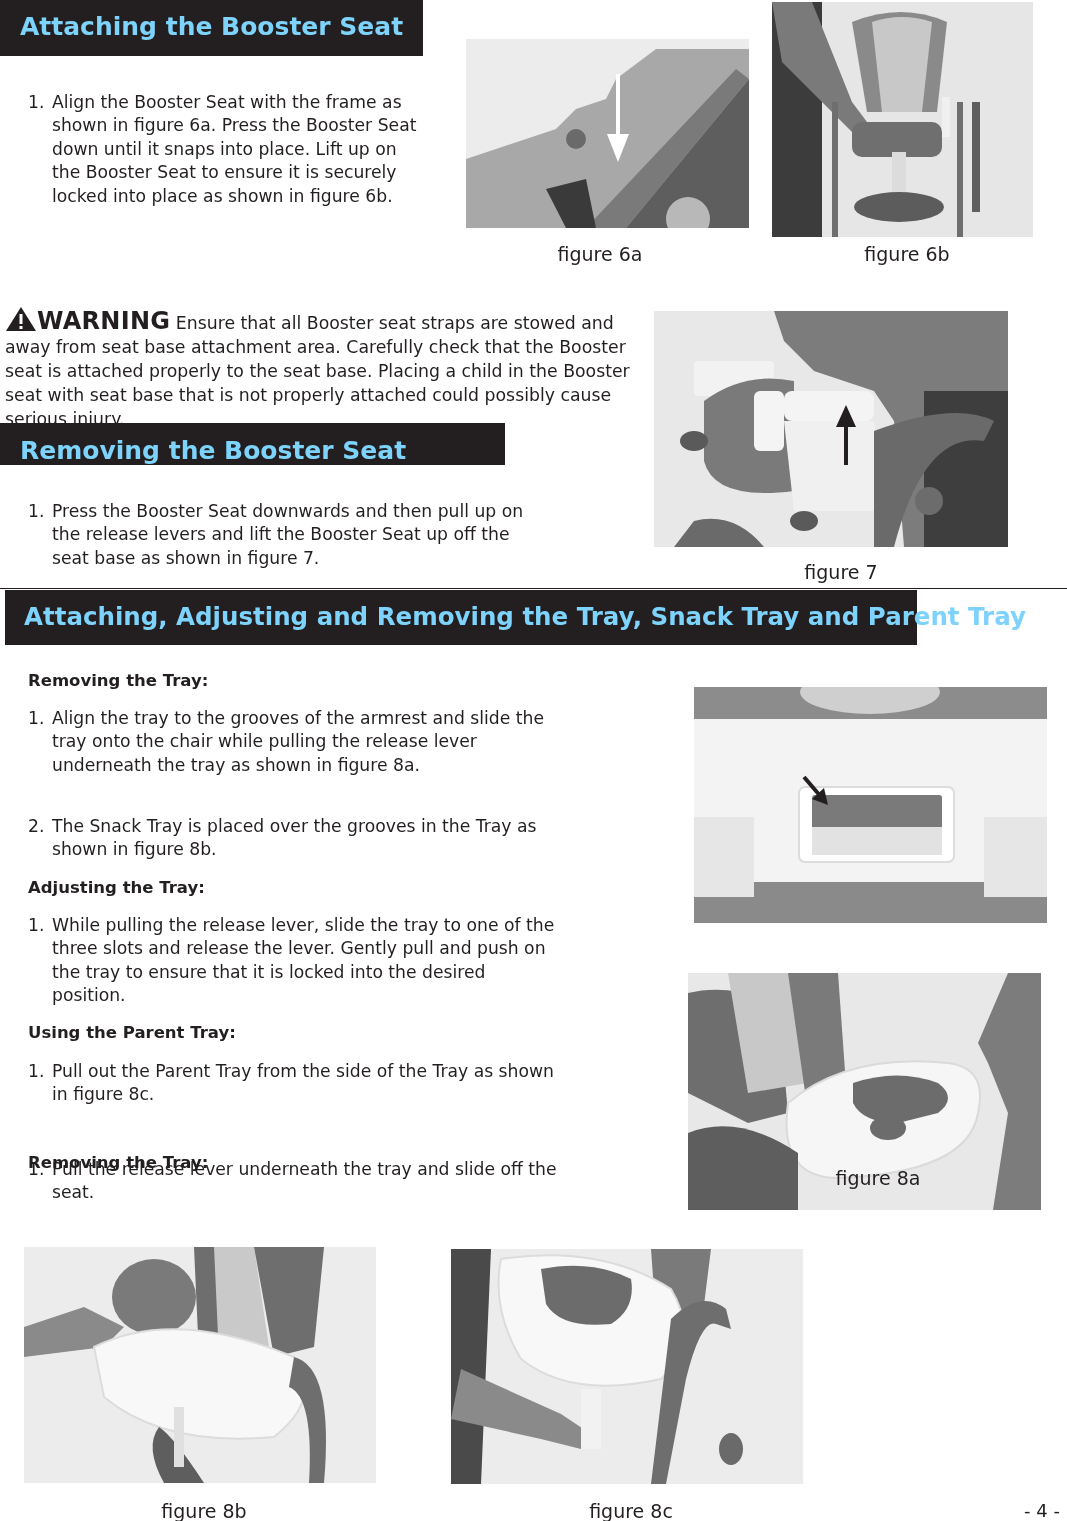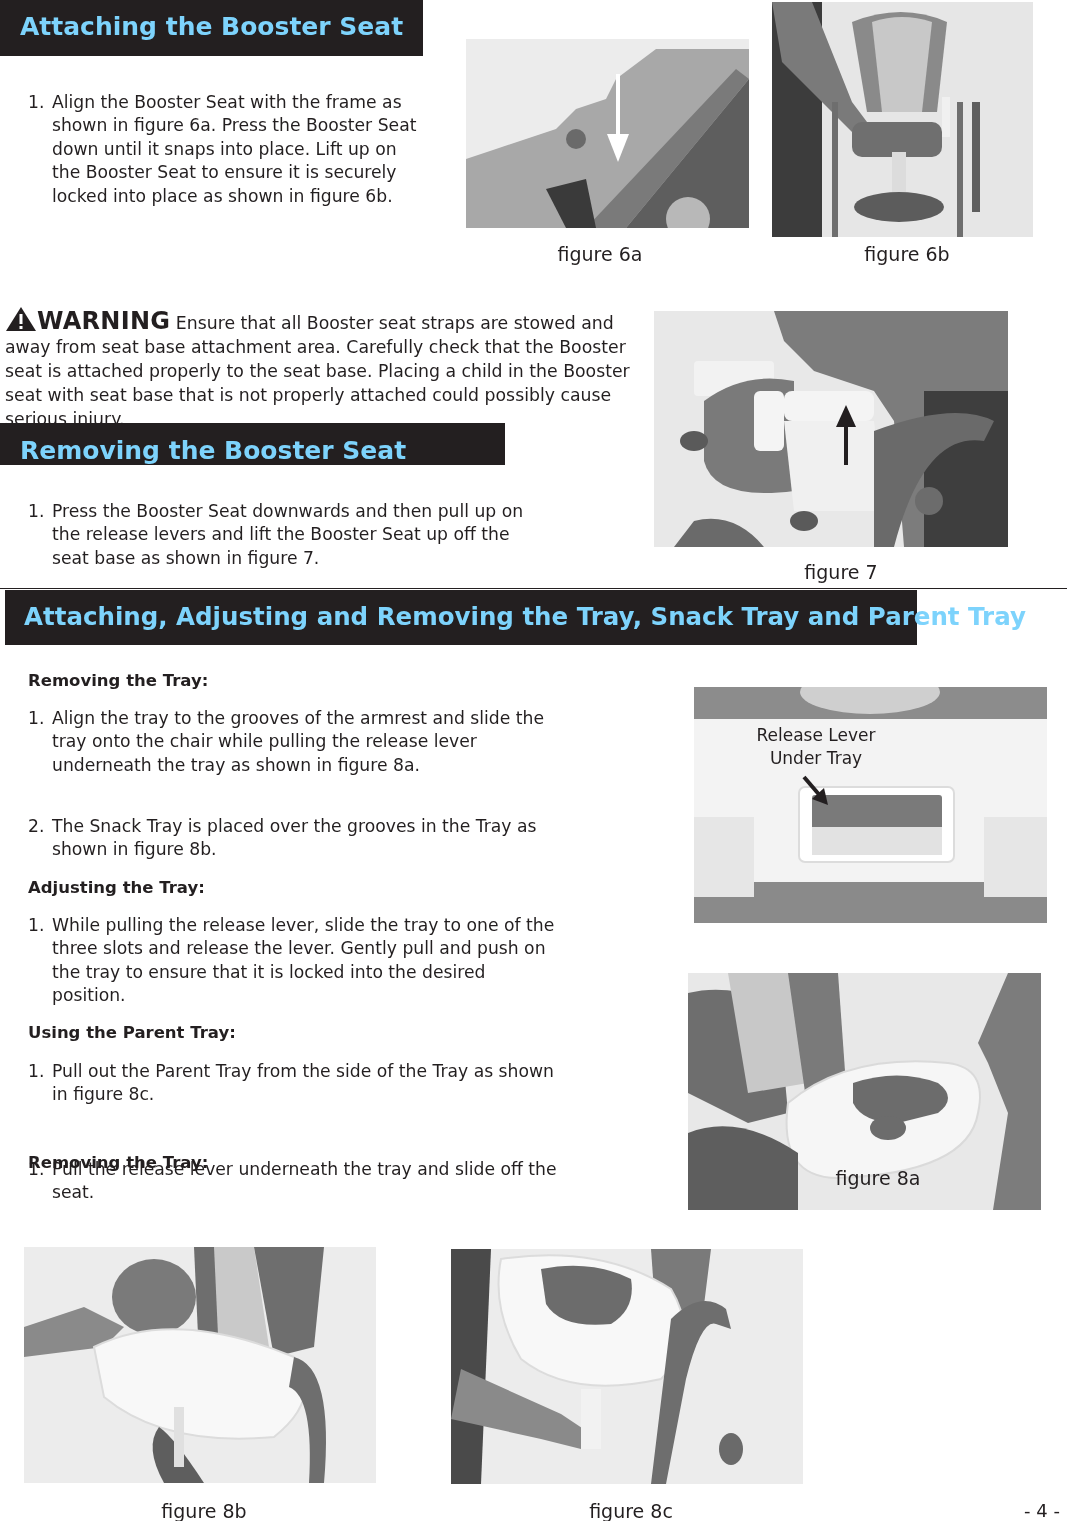--- a/index.html
+++ b/index.html
@@ -152,24 +152,20 @@
     <rect x="0" y="30" width="353" height="206" fill="#f3f3f3"></rect>
     <rect x="0" y="0" width="353" height="32" fill="#8c8c8c"></rect>
     <ellipse cx="176" cy="5" rx="70" ry="22" fill="#cfcfcf"></ellipse>
     <rect x="0" y="195" width="353" height="41" fill="#8a8a8a"></rect>
     <rect x="0" y="130" width="60" height="80" fill="#e6e6e6"></rect>
     <rect x="290" y="130" width="63" height="80" fill="#e6e6e6"></rect>
     <rect x="105" y="100" width="155" height="75" rx="6" fill="#ffffff" stroke="#dcdcdc" stroke-width="2"></rect>
     <rect x="118" y="108" width="130" height="40" rx="3" fill="#7a7a7a"></rect>
     <rect x="118" y="140" width="130" height="28" fill="#e2e2e2"></rect>
   </svg>
-  <div class="abs" style="left:0; top:37px; width:244px; text-align:center; font-size:17px; line-height:23px; color:#231f20;">
-    <div>Release Lever</div>
-    <div>Under Tray</div>
-  </div>
   <svg class="abs" style="left:108px; top:88px; width:28px; height:32px;" viewBox="0 0 28 32">
     <line x1="2" y1="2" x2="20" y2="23" stroke="#231f20" stroke-width="4"></line>
     <polygon points="26,30 10,24 22,13" fill="#231f20"></polygon>
   </svg>
 </div>
 
 <div class="photo" style="left:688px; top:973px; width:353px; height:237px; background:#e6e6e6;">
   <svg viewBox="0 0 353 237" preserveAspectRatio="none">
     <rect width="353" height="237" fill="#e8e8e8"></rect>
     <path d="M0,20 Q40,10 90,30 L100,140 L60,150 L0,120 Z" fill="#6e6e6e"></path>

